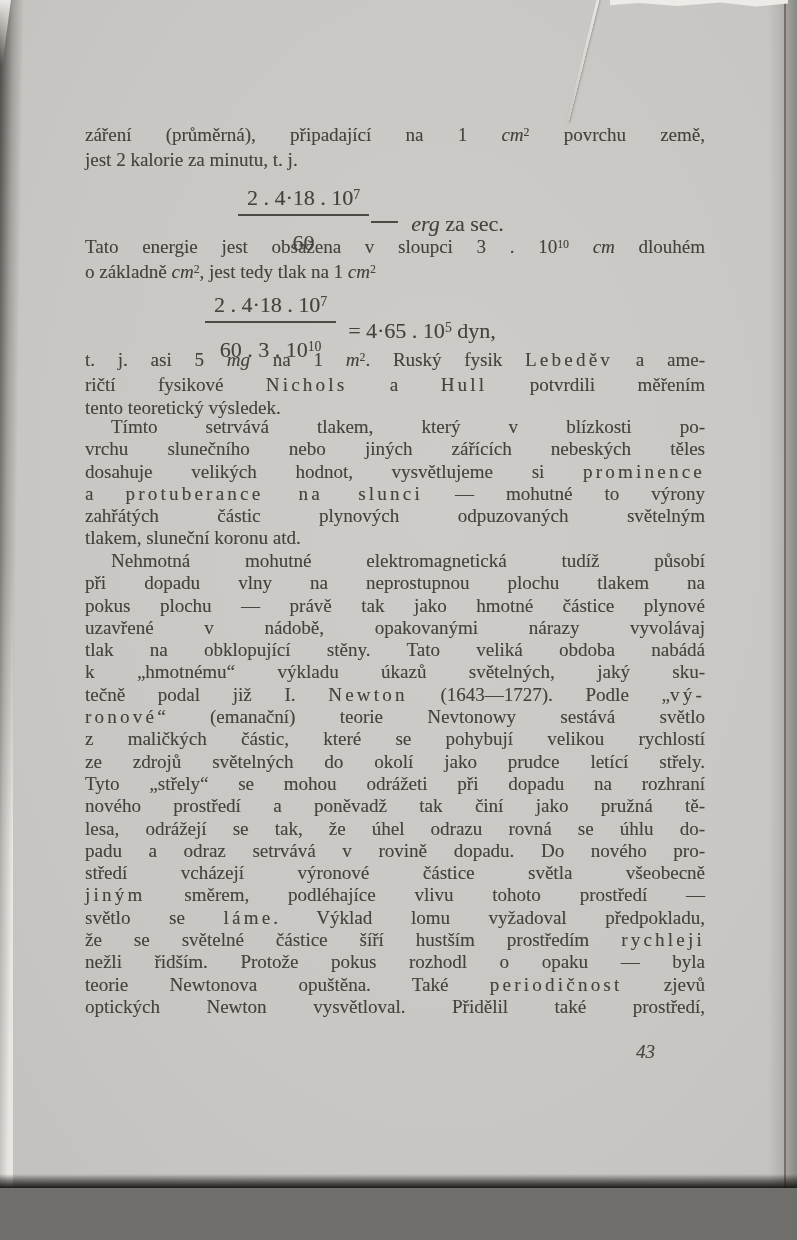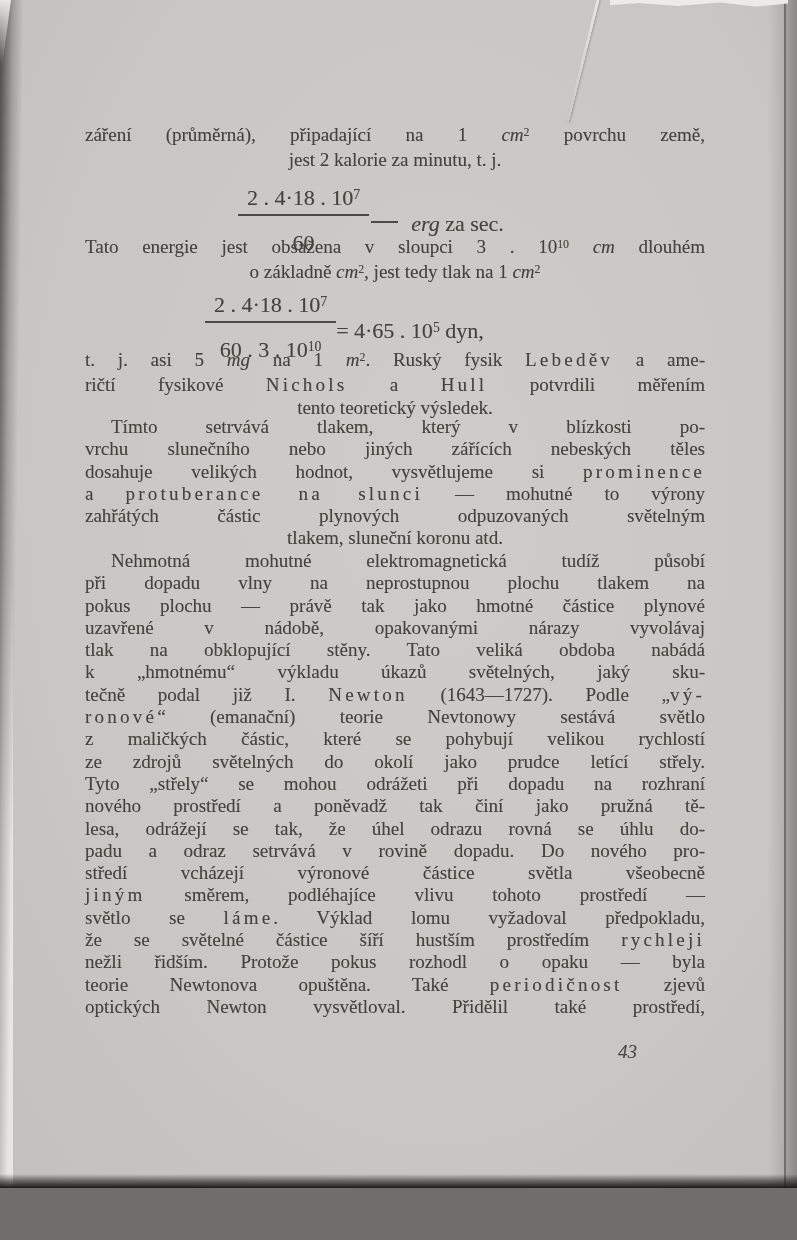--- a/index.html
+++ b/index.html
@@ -28,35 +28,35 @@
     clip-path:polygon(0 0,100% 0,100% 40%,82% 72%,62% 28%,38% 66%,16% 32%,0 58%);}
   .crease{position:absolute;top:-6px;left:598px;width:3px;height:132px;
     transform:rotate(14deg);transform-origin:top center;
     background:linear-gradient(to bottom, rgba(255,255,255,0.55), rgba(255,255,255,0));
     box-shadow:1px 0 2px rgba(95,92,88,0.38);}
   .bottom-band{position:absolute;left:0;right:0;bottom:0;height:14px;
     background:linear-gradient(to bottom, rgba(26,24,22,0) 0%, rgba(26,24,22,0.5) 45%, #1b1a18 100%);}
   
   .para{position:absolute;left:85px;width:620px;font-size:19px;line-height:22.3px;
     text-shadow:0.3px 0.3px 0.5px rgba(70,64,58,0.32);}
-  .line{text-align:center;}
+  .line{text-align:left;}
   .line.just{text-align:justify;text-align-last:justify;text-justify:inter-word;}
   .line.ind{text-indent:26px;}
   .it{font-style:italic;}
   .sp{letter-spacing:0.17em;}
   .sup{font-size:0.62em;position:relative;top:-0.45em;letter-spacing:0;}
   .formula{position:absolute;display:flex;align-items:center;font-size:22px;
     text-shadow:0.3px 0.3px 0.5px rgba(70,64,58,0.32);}
   .frac{display:inline-block;text-align:center;}
   .frac .num{display:block;line-height:24px;padding:0 9px 1px;}
   .frac .den{display:block;line-height:24px;border-top:2px solid #4d4944;padding:15px 9px 0;}
   .frac-dash{width:27px;border-top:2px solid #4d4944;margin-left:2px;transform:translateY(1px);}
   .tail{margin-left:13px;transform:translateY(3px);}
-  .result{transform:translateY(2px);}
-  .pageno{position:absolute;left:618px;top:1041px;font-size:19px;font-style:italic;
+  .result{margin-left:12px;transform:translateY(2px);}
+  .pageno{position:absolute;left:636px;top:1041px;font-size:19px;font-style:italic;
     color:#4c4843;text-shadow:0.3px 0.3px 0.5px rgba(70,64,58,0.32);}
 </style>
 </head>
 <body>
 
 <div class="scan">
 
   <div class="left-white"></div>
   <div class="spine"></div>
   <div class="tl-sliver"></div>

